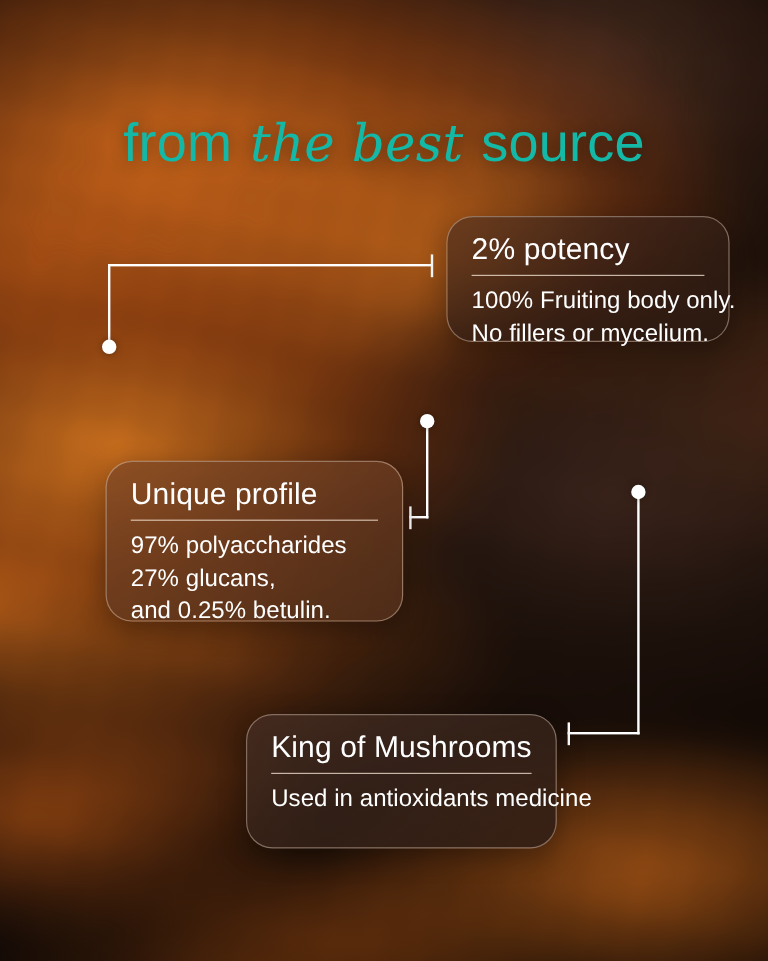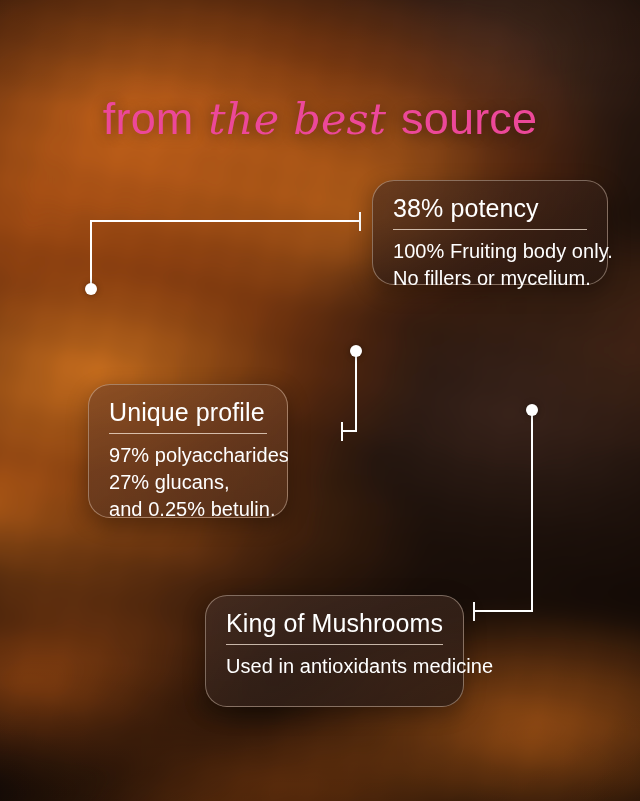--- a/index.html
+++ b/index.html
@@ -69,21 +69,21 @@
     position:absolute;inset:0;
     background:
       radial-gradient(125% 92% at 50% 46%, rgba(0,0,0,0) 52%, rgba(0,0,0,.40) 100%),
       linear-gradient(180deg, rgba(0,0,0,.22) 0%, rgba(0,0,0,0) 18%, rgba(0,0,0,0) 76%, rgba(0,0,0,.30) 100%);
   }
 
   
   .heading{
     position:absolute;left:0;right:0;top:93px;
     text-align:center;
-    color:#ec4899;
+    color:#14b8a6;
     font-size:45px;
     letter-spacing:.2px;
     white-space:nowrap;
     text-shadow:0 2px 14px rgba(0,0,0,.45);
   }
   .heading .em{
     font-family:"DejaVu Serif", serif;
     font-style:italic;
     font-size:43px;
     padding:0 2px;
@@ -119,21 +119,21 @@
     line-height:1.36;
     letter-spacing:.05px;
     white-space:nowrap;
   }
 
   #card-potency{
     left:372px;top:180px;width:236px;height:105px;
     background:linear-gradient(160deg, rgba(74,46,34,.62) 0%, rgba(52,31,22,.70) 55%, rgba(40,24,17,.74) 100%);
   }
   #card-profile{
-    left:88px;top:384px;width:200px;height:134px;
+    left:88px;top:384px;width:248px;height:134px;
     background:linear-gradient(160deg, rgba(124,71,38,.72) 0%, rgba(104,59,33,.76) 50%, rgba(84,48,27,.80) 100%);
   }
   #card-king{
     left:205px;top:566px;width:259px;height:112px;
     background:linear-gradient(160deg, rgba(72,48,38,.70) 0%, rgba(56,36,27,.78) 55%, rgba(44,28,21,.82) 100%);
     margin-top:29px;
   }
 
   
   .conn{position:absolute;}
@@ -195,21 +195,21 @@
     <div class="dot"></div>
   </div>
   <div class="conn" id="conn-king">
     <div class="v"></div>
     <div class="h"></div>
     <div class="tick"></div>
     <div class="dot"></div>
   </div>
 
   <div class="card" id="card-potency">
-    <h3>38% potency</h3>
+    <h3>2% potency</h3>
     <div class="rule"></div>
     <p>100% Fruiting body only.</p>
     <p>No fillers or mycelium.</p>
   </div>
 
   <div class="card" id="card-profile">
     <h3>Unique profile</h3>
     <div class="rule"></div>
     <p>97% polyaccharides</p>
     <p>27% glucans,</p>

